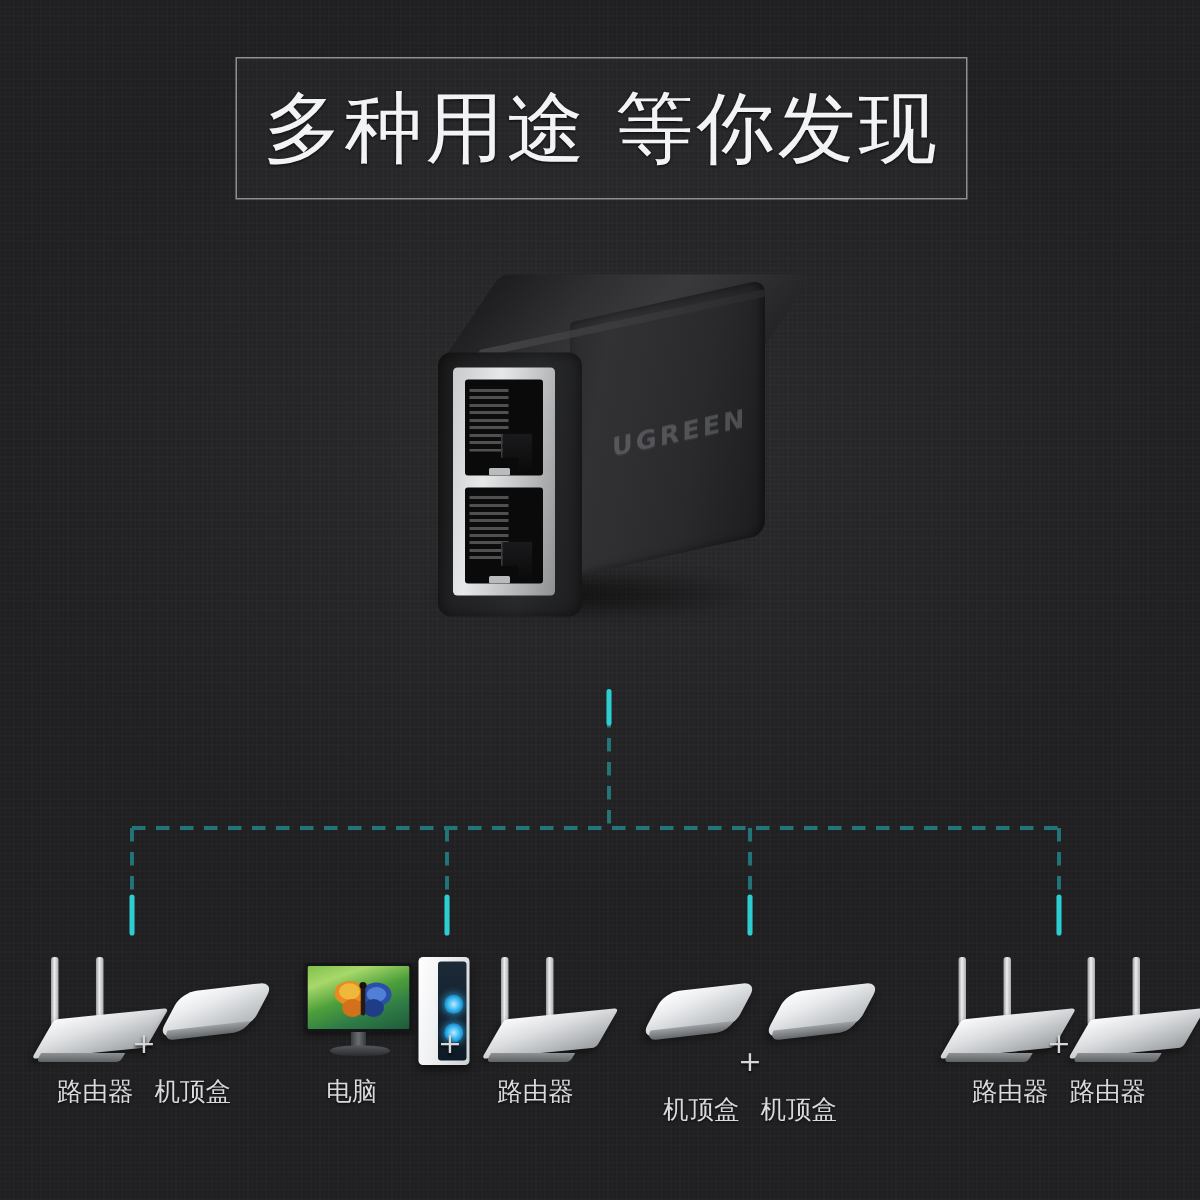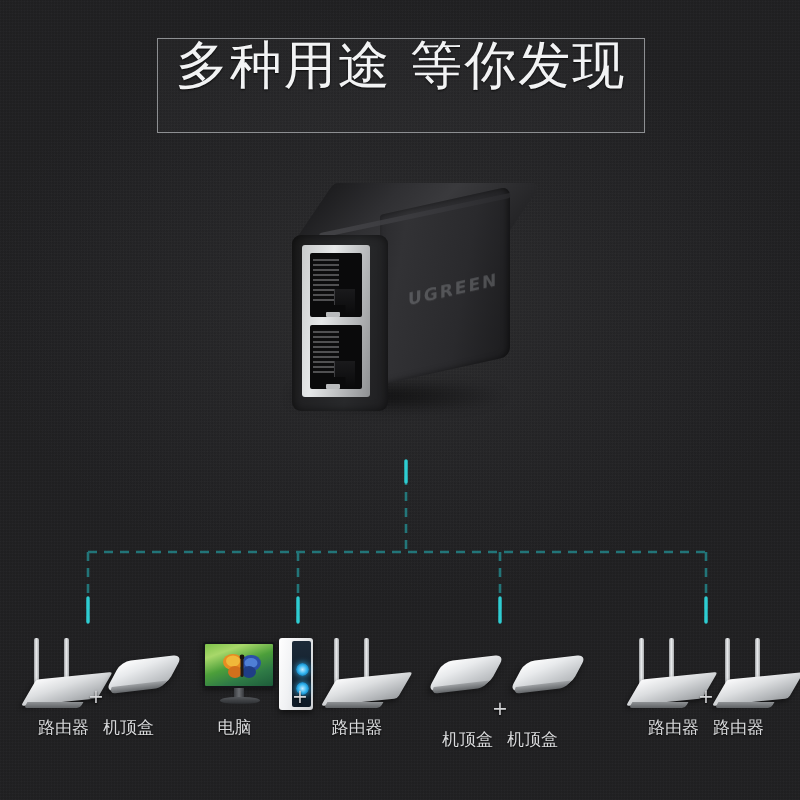--- a/index.html
+++ b/index.html
@@ -17,21 +17,21 @@
       radial-gradient(ellipse 420px 300px at 400px 300px, #2d2d2f 0%, #262628 48%, #202022 100%);
     overflow:hidden;
   }
 
   
   #title-box{
     position:absolute;left:157px;top:38px;width:488px;height:95px;
     border:1px solid #8d8f92;
     background:rgba(255,255,255,0.018);
     box-sizing:border-box;
-    display:flex;align-items:flex-start;justify-content:center;
+    display:flex;align-items:center;justify-content:center;
   }
   #title-text{
     font-size:52px;color:#f2f3f4;letter-spacing:2px;
     font-family:"DejaVu Sans","Liberation Sans",sans-serif;
     white-space:nowrap;line-height:1;
     text-shadow:0 1px 2px rgba(0,0,0,0.8);
   }
 
   
   #product{

